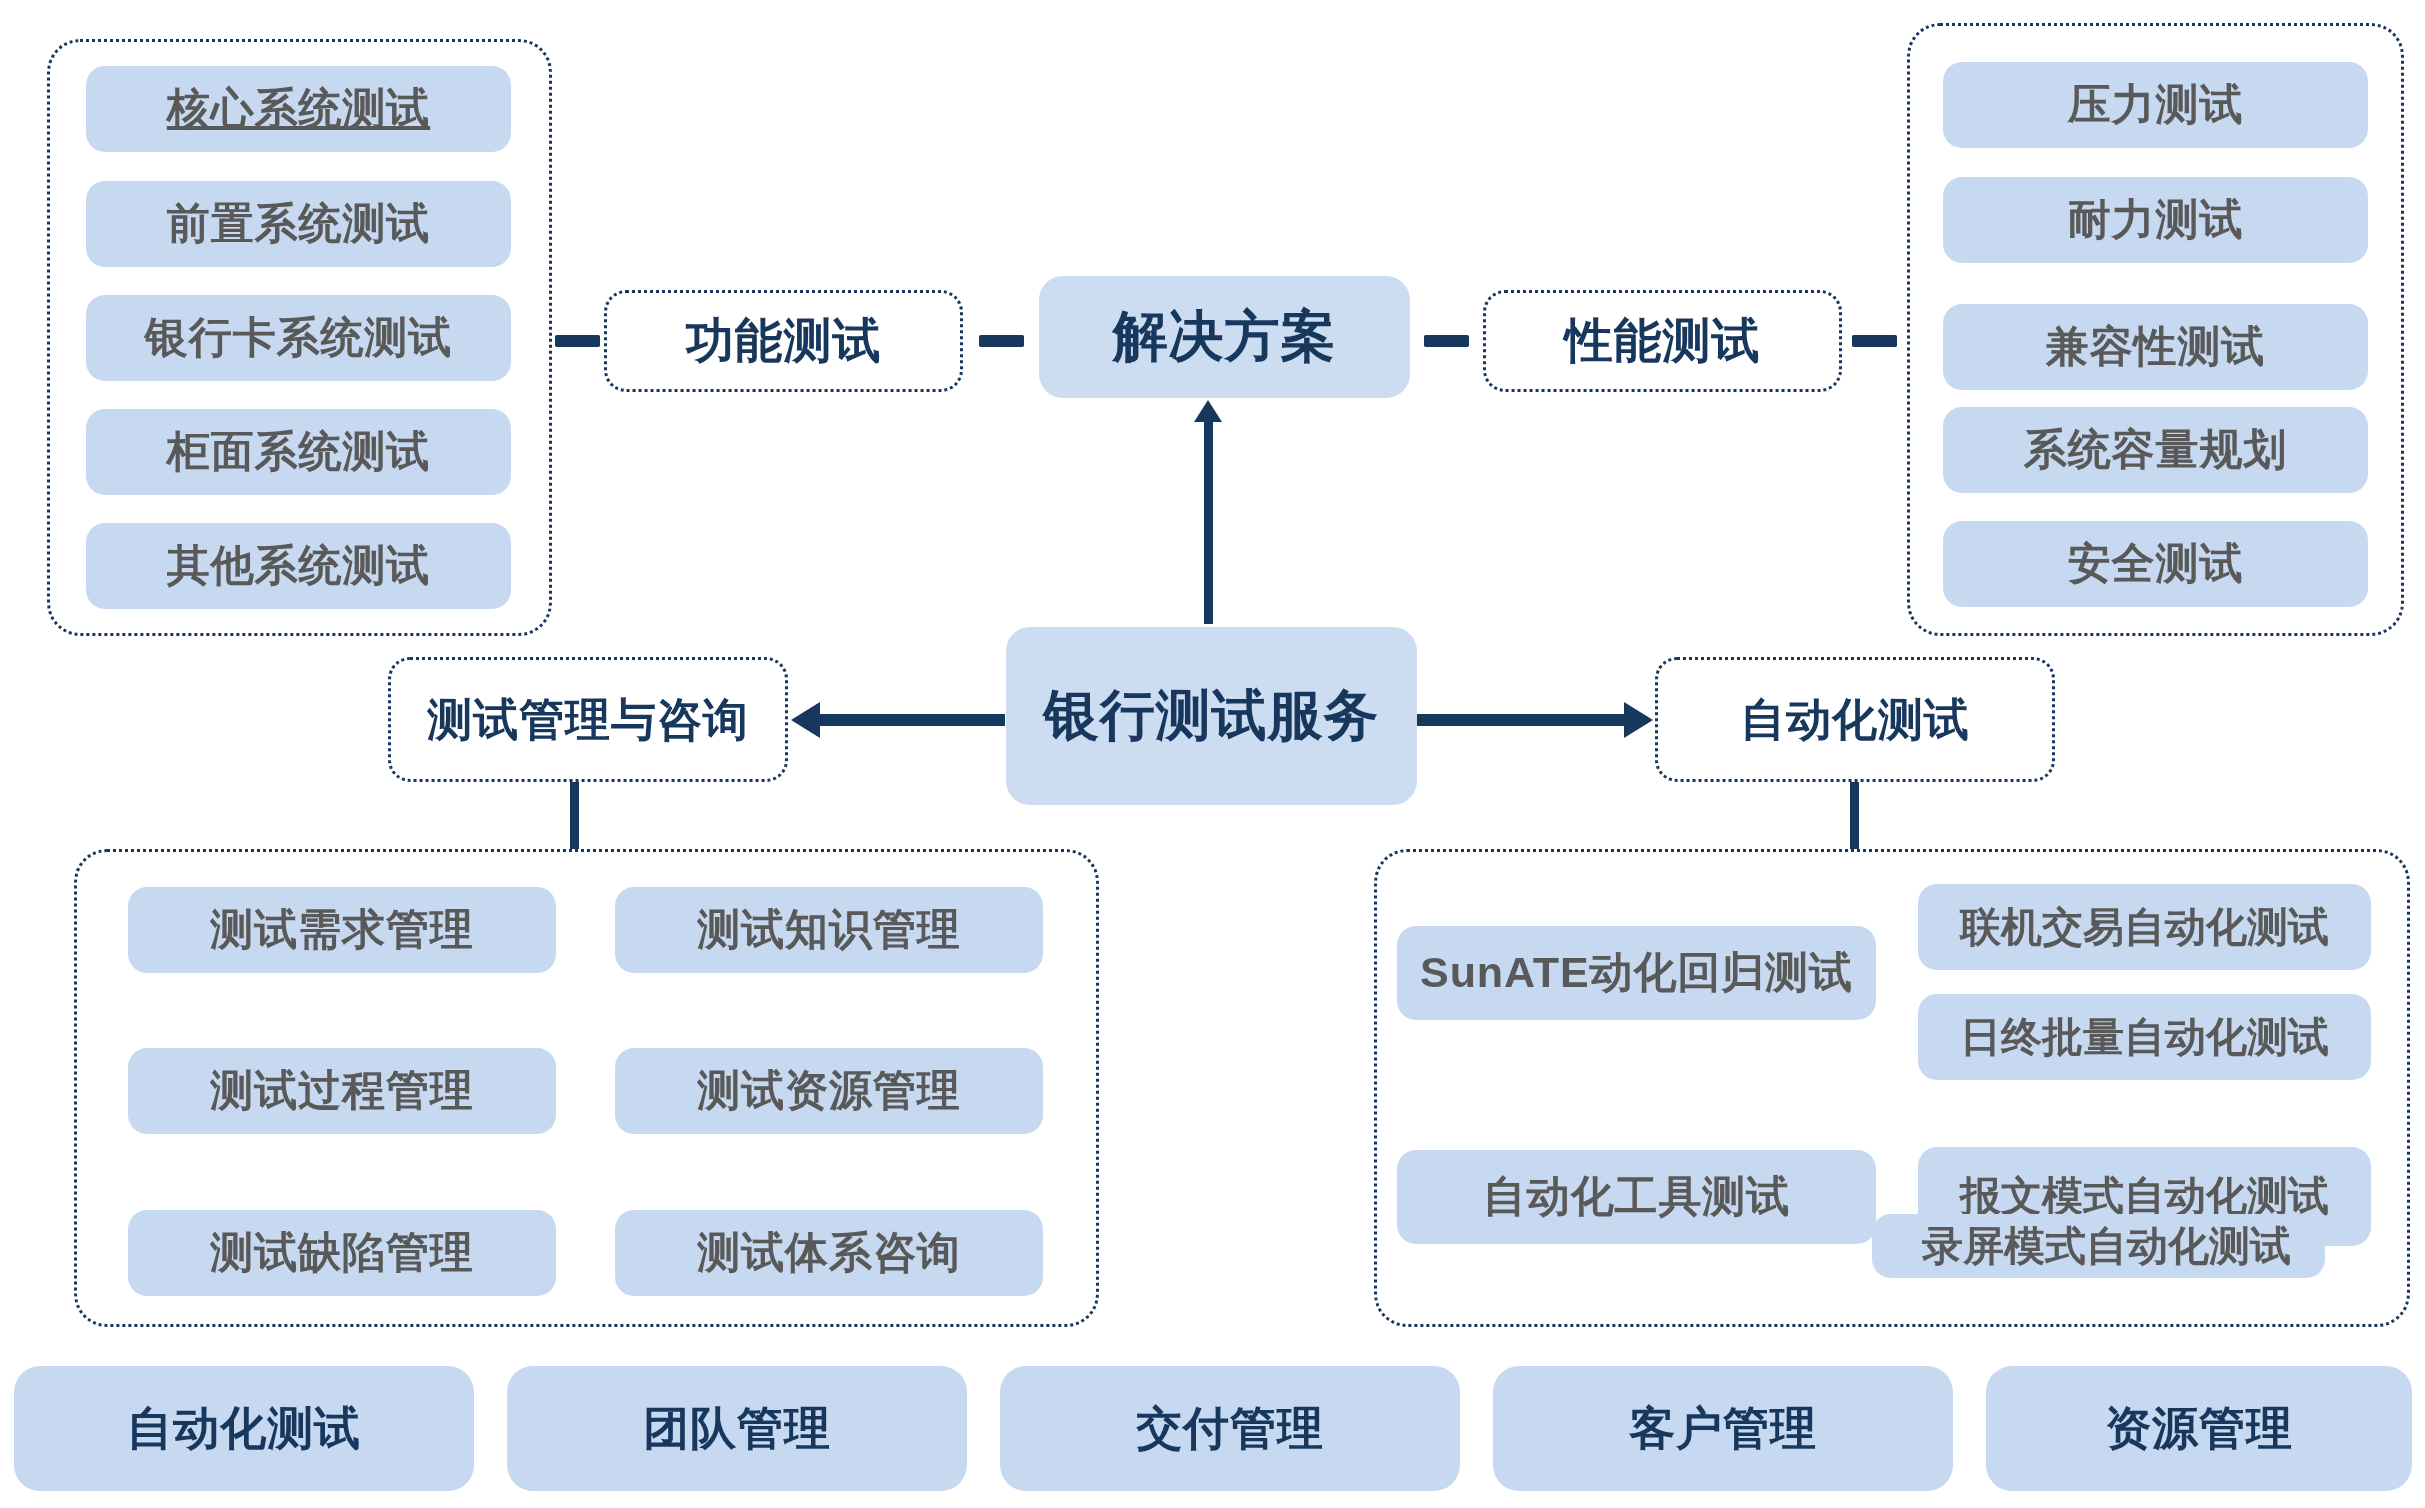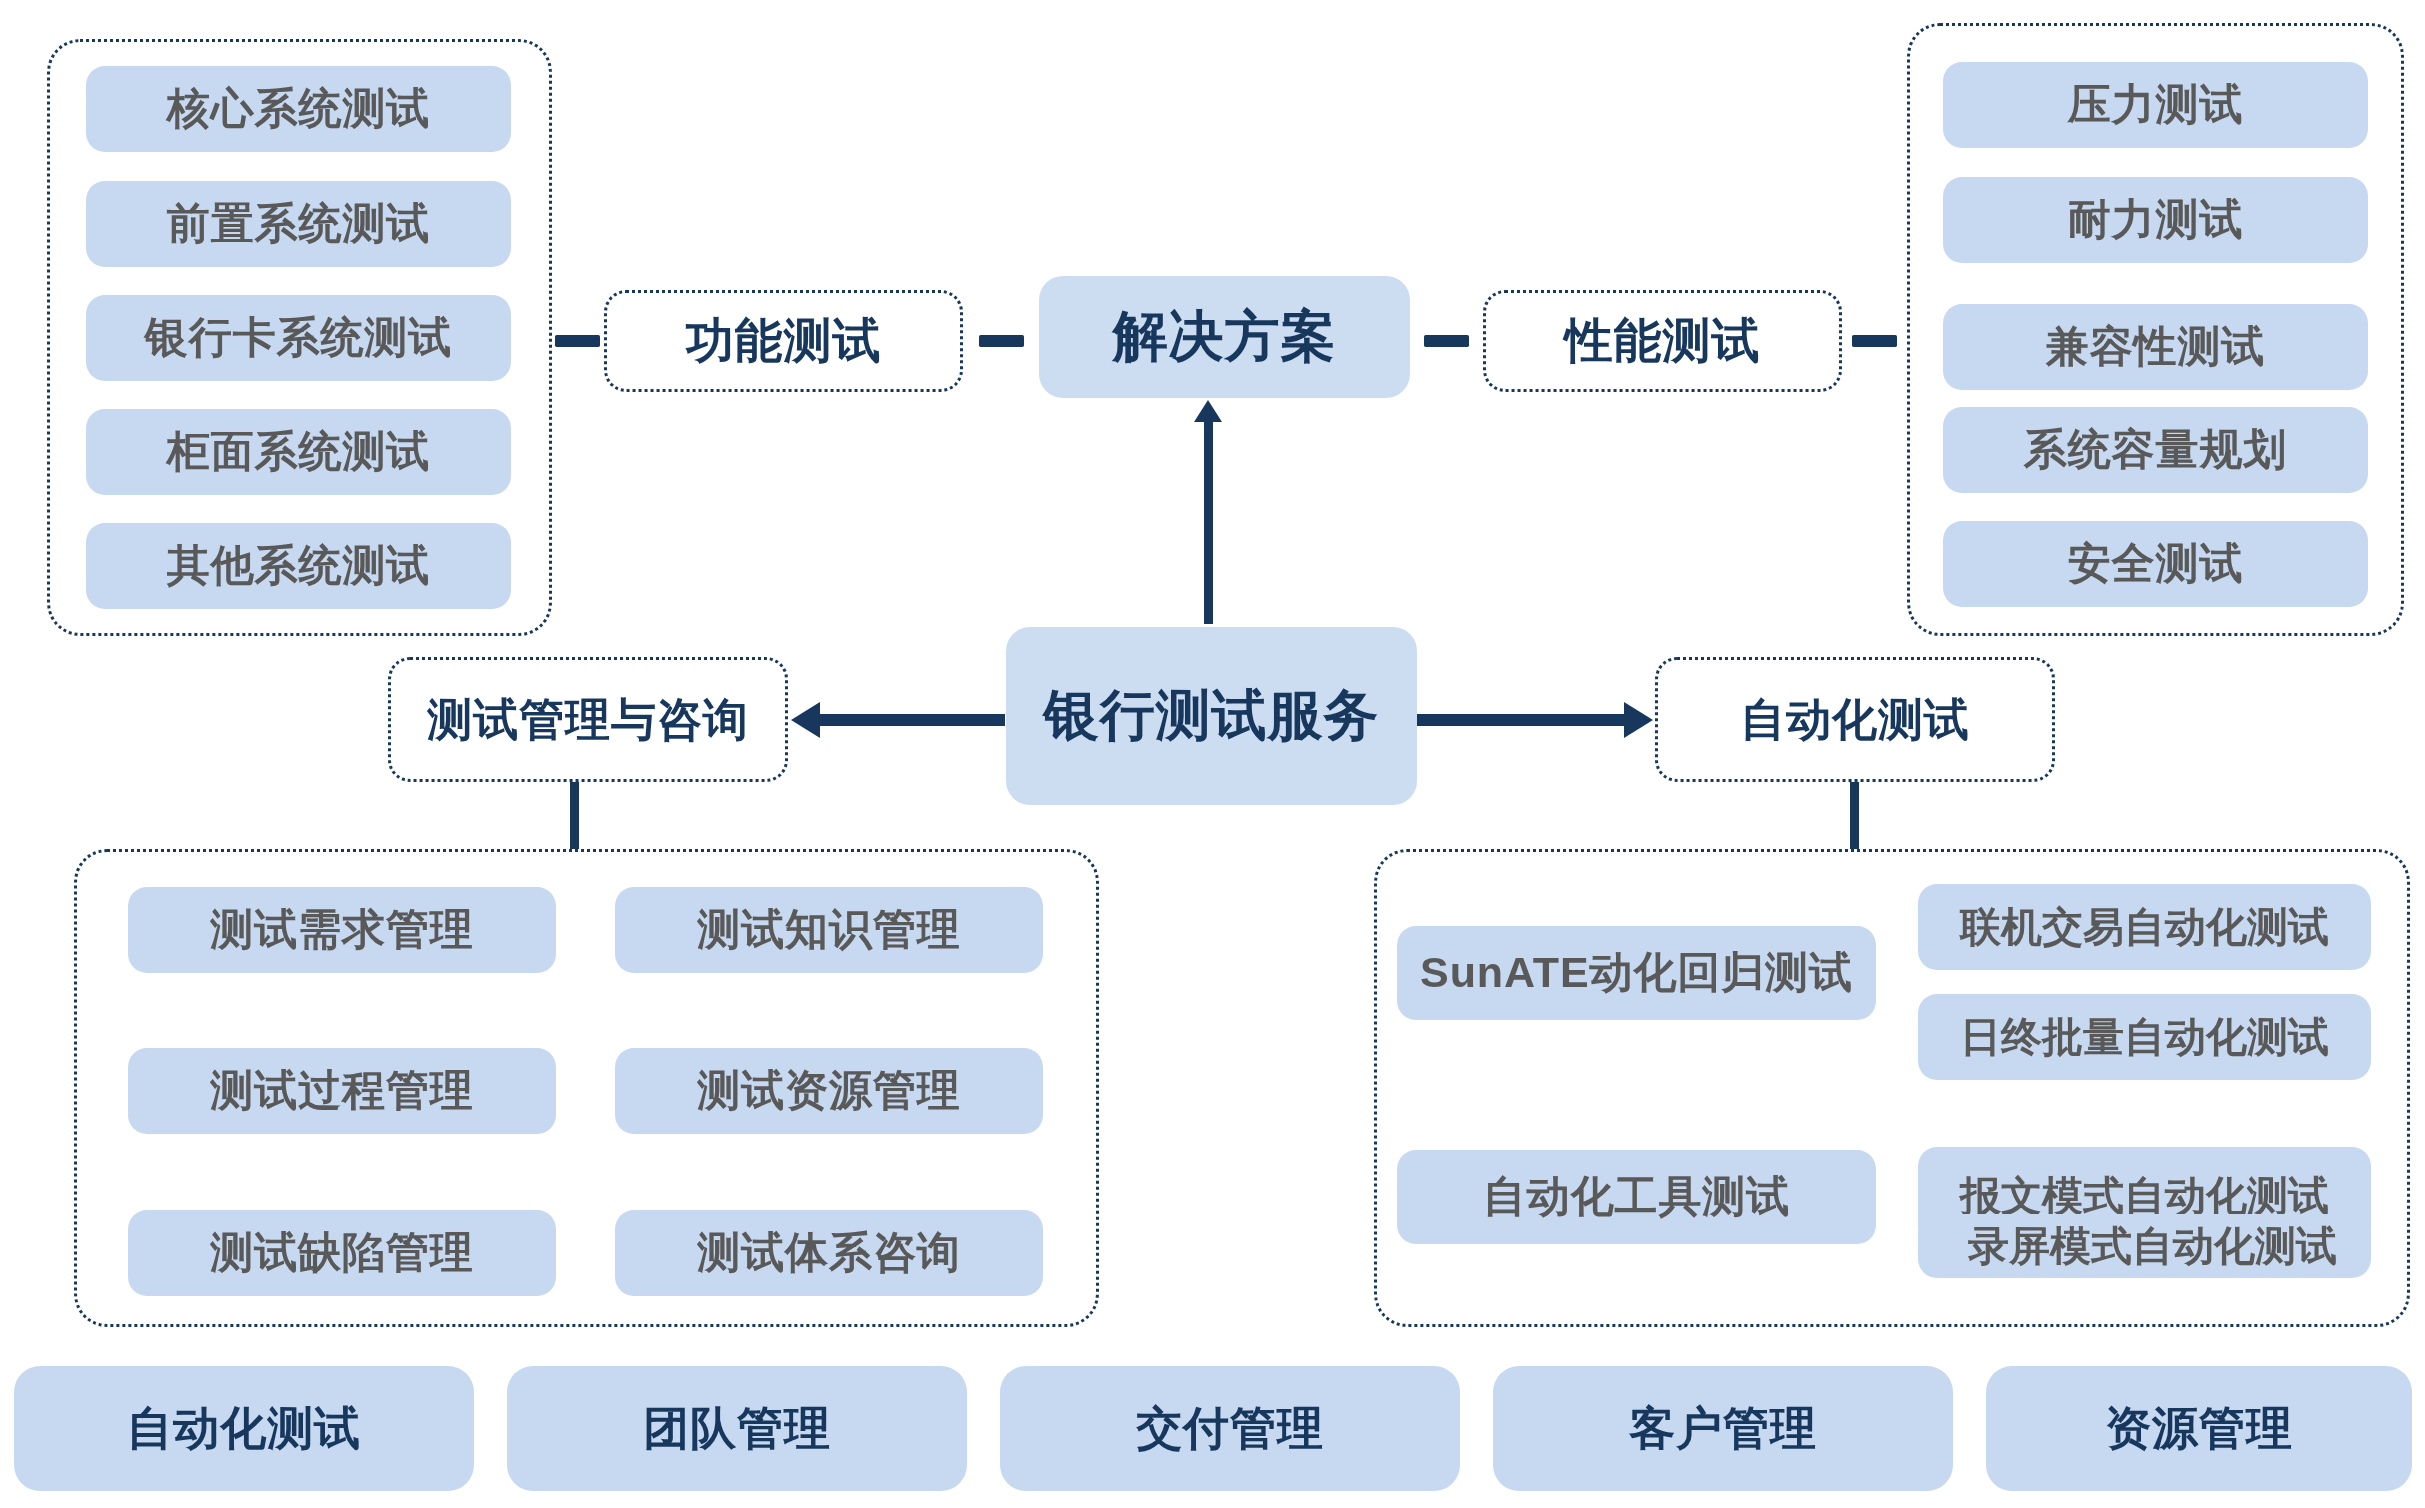--- a/index.html
+++ b/index.html
@@ -41,21 +41,21 @@
             border-right:29px solid var(--navy);}
   .tri.right{border-top:18px solid transparent;border-bottom:18px solid transparent;
              border-left:29px solid var(--navy);}
 </style>
 </head>
 <body>
 
 <div class="canvas">
 
   <div class="abs container" style="left:47px;top:39px;width:505px;height:597px;"></div>
-  <div class="abs flexc item" style="left:86px;top:66px;width:425px;height:86px;">核心系统测试</div>
+  <div class="abs flexc item" style="left:86px;top:66px;width:425px;height:86px;text-decoration:underline;">核心系统测试</div>
   <div class="abs flexc item" style="left:86px;top:181px;width:425px;height:86px;">前置系统测试</div>
   <div class="abs flexc item" style="left:86px;top:295px;width:425px;height:86px;">银行卡系统测试</div>
   <div class="abs flexc item" style="left:86px;top:409px;width:425px;height:86px;">柜面系统测试</div>
   <div class="abs flexc item" style="left:86px;top:523px;width:425px;height:86px;">其他系统测试</div>
 
   <div class="abs container" style="left:1907px;top:23px;width:497px;height:613px;"></div>
   <div class="abs flexc item" style="left:1943px;top:62px;width:425px;height:86px;">压力测试</div>
   <div class="abs flexc item" style="left:1943px;top:177px;width:425px;height:86px;">耐力测试</div>
   <div class="abs flexc item" style="left:1943px;top:292px;width:425px;height:86px;margin-top:12px;">兼容性测试</div>
   <div class="abs flexc item" style="left:1943px;top:407px;width:425px;height:86px;">系统容量规划</div>
@@ -93,21 +93,21 @@
   <div class="abs flexc item" style="left:615px;top:1048px;width:428px;height:86px;">测试资源管理</div>
   <div class="abs flexc item" style="left:128px;top:1210px;width:428px;height:86px;">测试缺陷管理</div>
   <div class="abs flexc item" style="left:615px;top:1210px;width:428px;height:86px;">测试体系咨询</div>
 
   <div class="abs container" style="left:1374px;top:849px;width:1036px;height:478px;"></div>
   <div class="abs flexc item" style="left:1397px;top:926px;width:479px;height:94px;">SunATE动化回归测试</div>
   <div class="abs flexc item" style="left:1397px;top:1150px;width:479px;height:94px;">自动化工具测试</div>
   <div class="abs flexc item small" style="left:1918px;top:884px;width:453px;height:86px;">联机交易自动化测试</div>
   <div class="abs flexc item small" style="left:1918px;top:994px;width:453px;height:86px;">日终批量自动化测试</div>
   <div class="abs flexc item small" style="left:1918px;top:1147px;width:453px;height:99px;">报文模式自动化测试</div>
-  <div class="abs flexc item small" style="left:1918px;top:1214px;width:453px;height:64px;padding-left:16px;">录屏模式自动化测试</div>
+  <div class="abs flexc item small" style="left:1872px;top:1214px;width:453px;height:64px;padding-left:16px;">录屏模式自动化测试</div>
 
   <div class="abs flexc footer-box" style="left:13.7px;top:1366px;width:460px;height:125px;">自动化测试</div>
   <div class="abs flexc footer-box" style="left:507px;top:1366px;width:460px;height:125px;">团队管理</div>
   <div class="abs flexc footer-box" style="left:1000px;top:1366px;width:460px;height:125px;">交付管理</div>
   <div class="abs flexc footer-box" style="left:1493px;top:1366px;width:460px;height:125px;">客户管理</div>
   <div class="abs flexc footer-box" style="left:1986px;top:1366px;width:426px;height:125px;">资源管理</div>
 
 </div>
 
 

